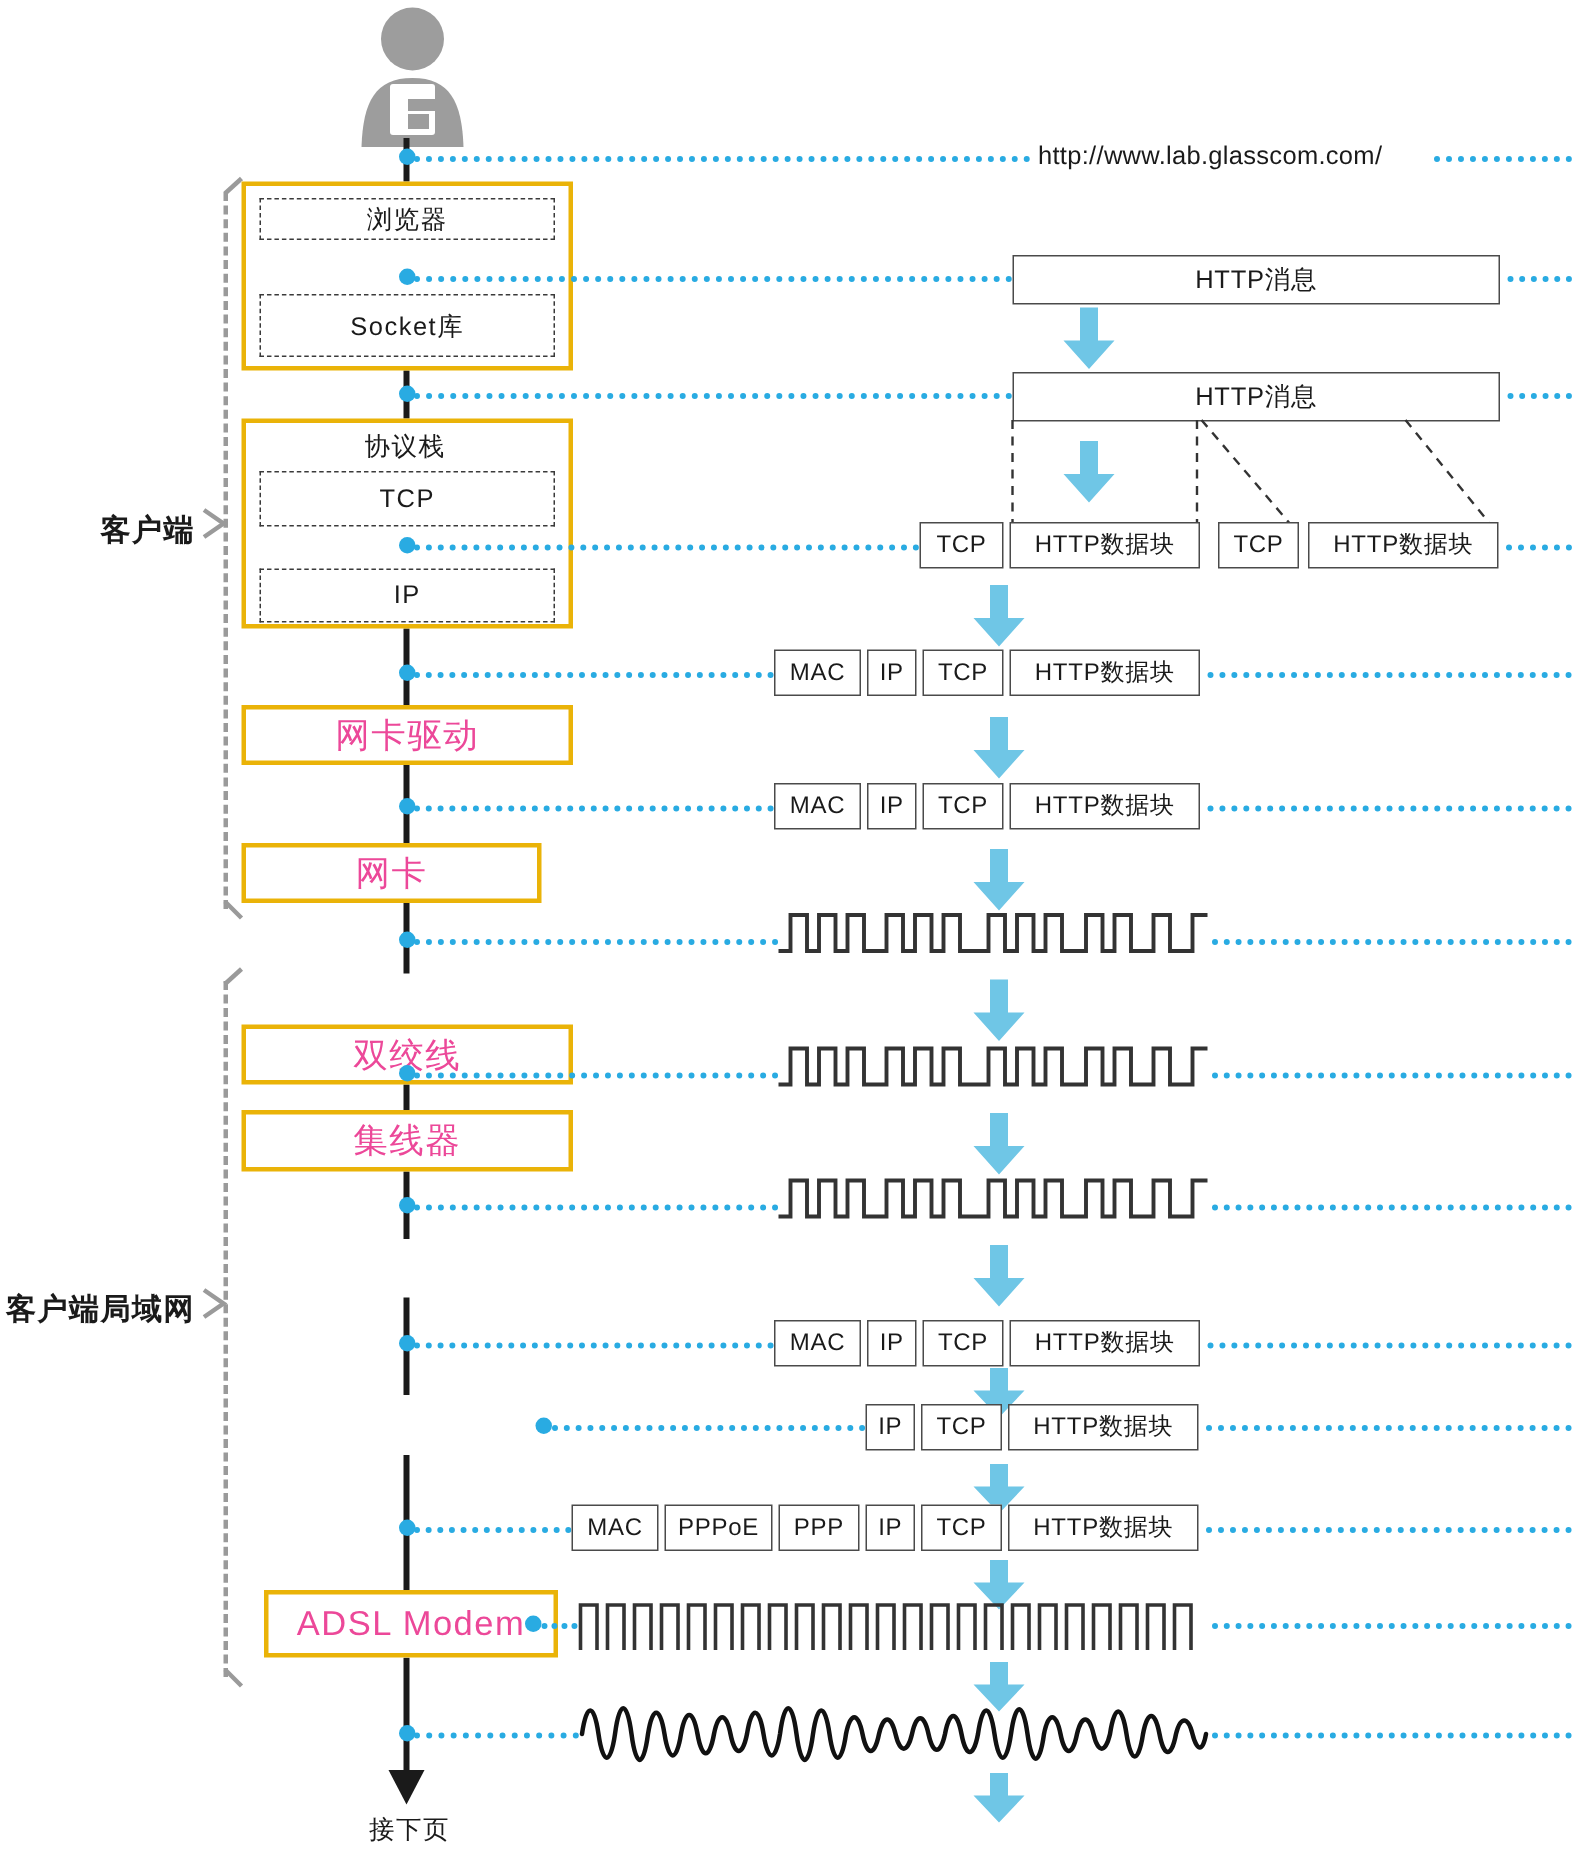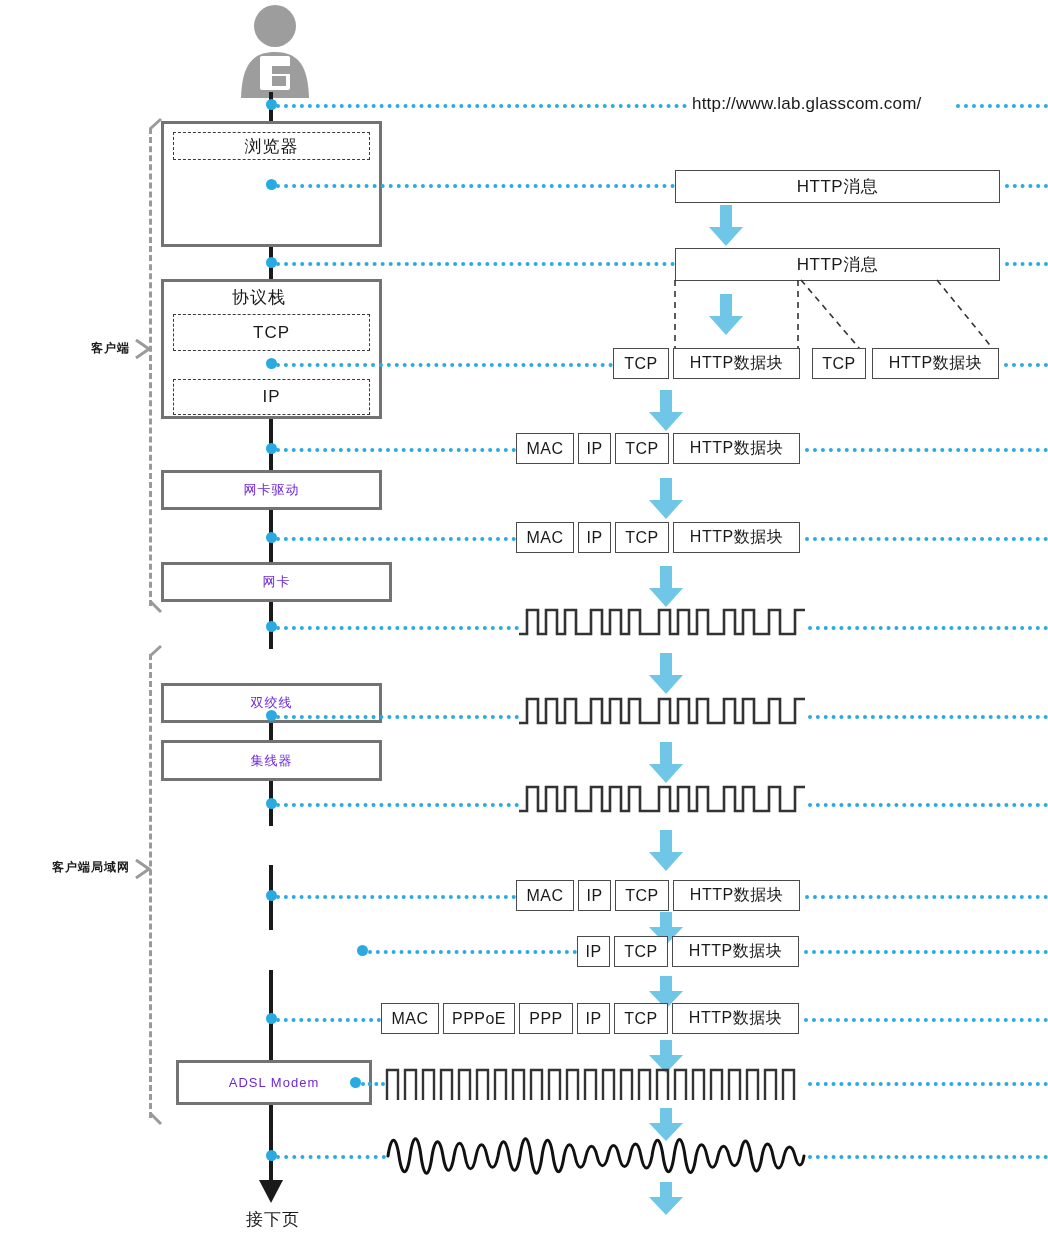--- a/index.html
+++ b/index.html
@@ -16,28 +16,28 @@
     width: 1048px;
     height: 1244px;
     overflow: hidden;
     background: #ffffff;
   }
   
   .abs { position: absolute; box-sizing: border-box; }
 
   
   .node {
-    border: 3px solid #737373;
+    border: 3px solid #eab308;
     background: #ffffff;
     display: flex;
     align-items: center;
     justify-content: center;
-    font-size: 13px;
+    font-size: 23px;
     letter-spacing: 1px;
-    color: #6d28d9;
+    color: #ec4899;
   }
   .node.withchildren {
     display: block;
     padding-top: 6px;
   }
   .node-title {
     text-align: center;
     font-size: 17px;
     letter-spacing: 1px;
     line-height: 24px;
@@ -88,21 +88,21 @@
     border-radius: 50%;
     background: #29ABE2;
   }
 
   
   .bracket-line {
     width: 0;
     border-left: 3px dashed #9a9a9a;
   }
   .group-label {
-    font-size: 12px;
+    font-size: 20px;
     font-weight: bold;
     letter-spacing: 1px;
     color: #1a1a1a;
     white-space: nowrap;
     text-align: right;
   }
 
   
   .url-text {
     font-size: 17px;
@@ -184,28 +184,29 @@
   </div>
   <div class="abs" style="left:134px; top:858px; width:18px; height:22px;">
     <svg width="18" height="22" viewBox="0 0 18 22">
       <path d="M2 2 L15 11 L2 20" stroke="#9a9a9a" stroke-width="3" fill="none"></path>
     </svg>
   </div>
   <div class="abs group-label" style="left:0px; top:859px; width:130px;">客户端局域网</div>
 
   <div class="abs node withchildren" style="left:161px; top:121px; width:221px; height:126px;"></div>
   <div class="abs subnode" style="left:173px; top:132px; width:197px; height:28px;">浏览器</div>
+  <div class="abs subnode" style="left:173px; top:196px; width:197px; height:42px;">Socket库</div>
 
   <div class="abs node withchildren" style="left:161px; top:279px; width:221px; height:140px;"></div>
-  <div class="abs node-title" style="left:161px; top:286px; width:196px;">协议栈</div>
+  <div class="abs node-title" style="left:172px; top:286px; width:196px;">协议栈</div>
   <div class="abs subnode" style="left:173px; top:314px; width:197px; height:37px;">TCP</div>
   <div class="abs subnode" style="left:173px; top:379px; width:197px; height:36px;">IP</div>
 
   <div class="abs node" style="left:161px; top:470px; width:221px; height:40px;">网卡驱动</div>
-  <div class="abs node" style="left:161px; top:562px; width:231px; height:40px;text-align:center;">网卡</div>
+  <div class="abs node" style="left:161px; top:562px; width:200px; height:40px;text-align:center;">网卡</div>
   <div class="abs node" style="left:161px; top:683px; width:221px; height:40px;">双绞线</div>
   <div class="abs node" style="left:161px; top:740px; width:221px; height:41px;">集线器</div>
   <div class="abs node" style="left:176px; top:1060px; width:196px; height:45px;">ADSL Modem</div>
 
   <div class="abs blue-dot" style="left:266px; top:99px;"></div>
   <div class="abs blue-dots" style="left:276px; top:104px; width:411px;"></div>
   <div class="abs url-text" style="left:692px; top:94px;">http://www.lab.glasscom.com/</div>
   <div class="abs blue-dots" style="left:956px; top:104px; width:92px;"></div>
 
   <div class="abs blue-dot" style="left:266px; top:179px;"></div>

